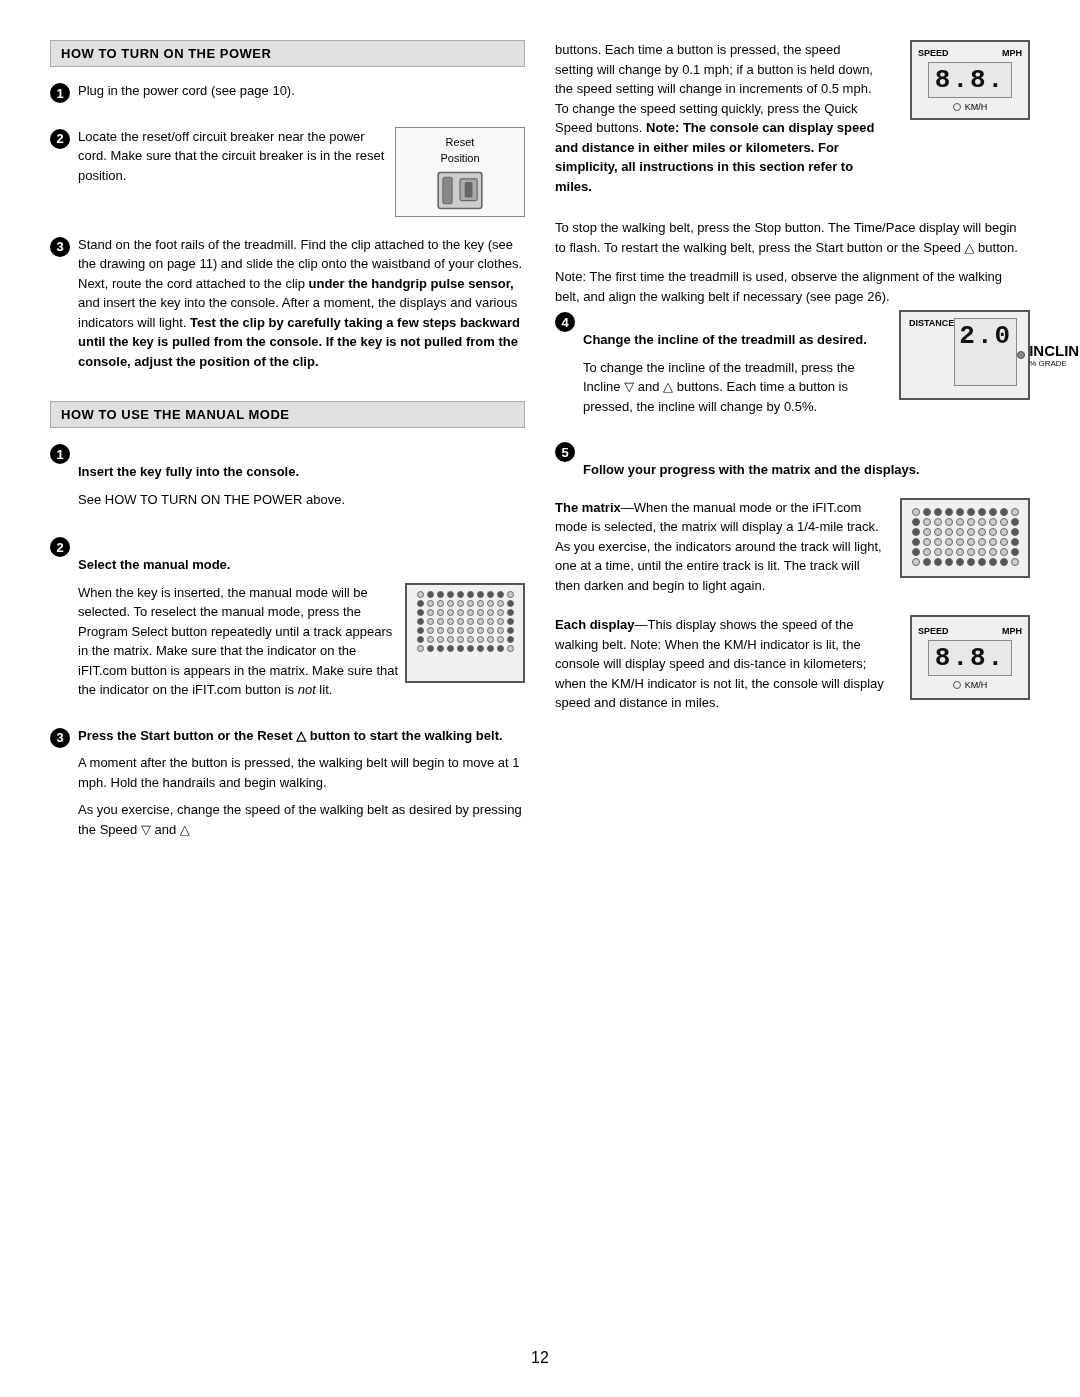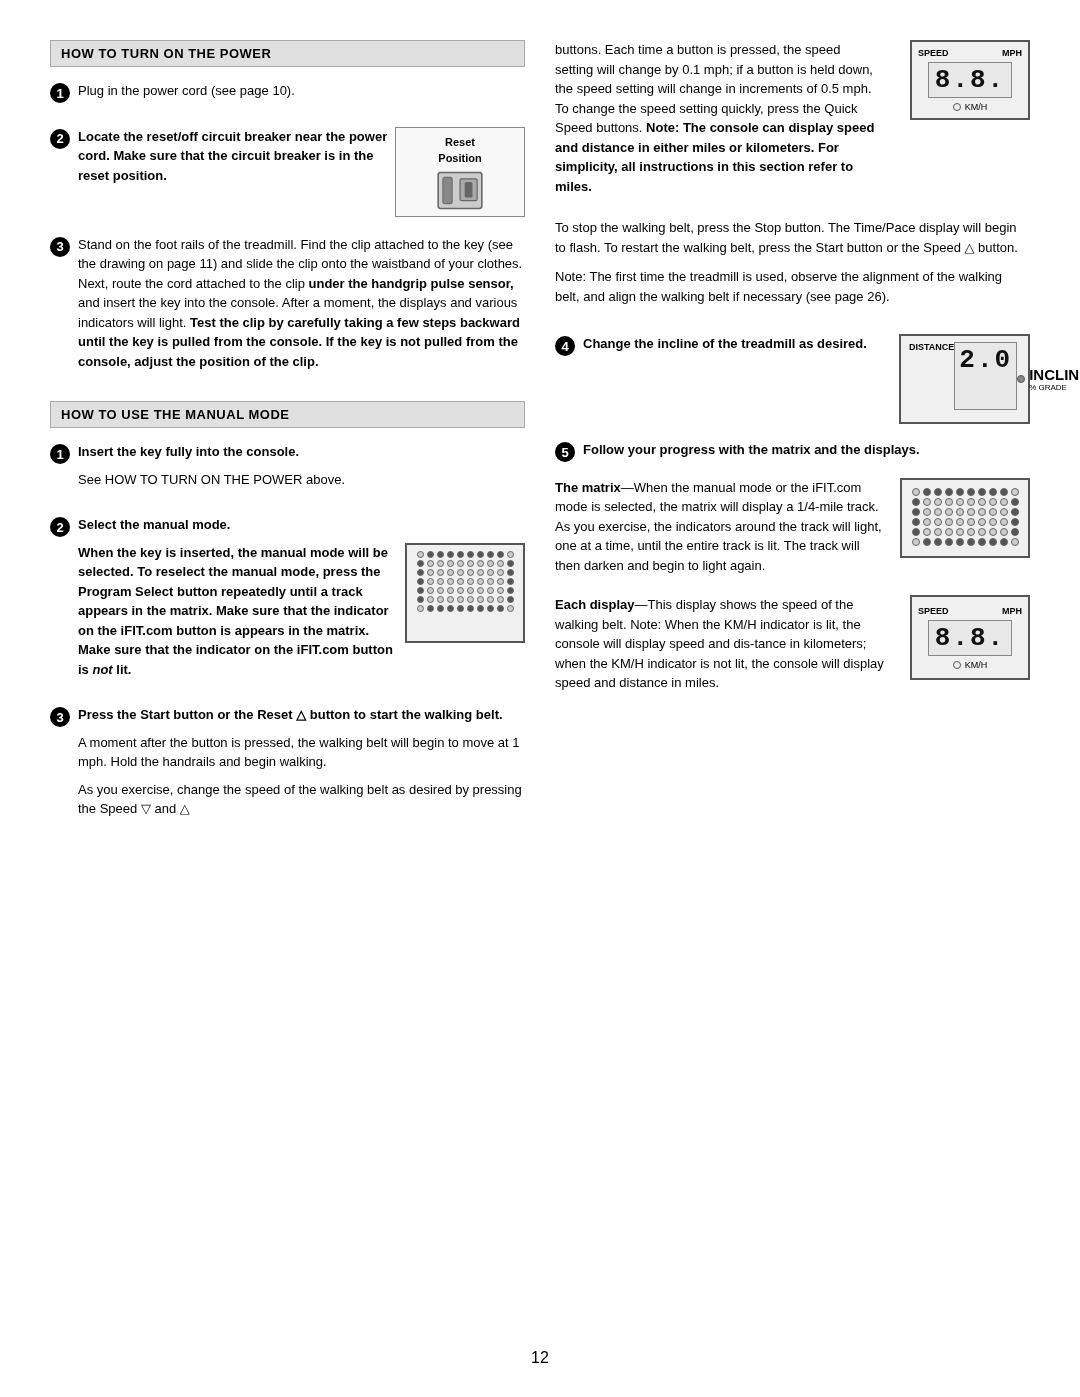--- a/index.html
+++ b/index.html
@@ -55,21 +55,20 @@
       margin-top: 2px;
     }
     .step-content {
       flex: 1;
       line-height: 1.5;
     }
     .step-content p { margin-bottom: 8px; }
     .step-inline {
       display: flex;
       align-items: flex-start;
-      font-weight: bold;
     }
     .step-text { flex: 1; }
 
     
     .reset-diagram {
       border: 1px solid #888;
       width: 130px;
       height: 90px;
       flex-shrink: 0;
       display: flex;
@@ -112,21 +111,21 @@
       height: 100px;
     }
     .matrix-sm .matrix-row {
       margin-bottom: 2px;
     }
     .matrix-sm .matrix-dot {
       width: 7px;
       height: 7px;
     }
 
-    .bold { font-weight: bold; }
+    .bold { font-weight: bold; margin-top: 20px; }
 
     p { line-height: 1.5; margin-bottom: 8px; }
 
     .page-number {
       text-align: center;
       font-size: 16px;
       position: absolute;
       bottom: 30px;
       left: 0; right: 0;
     }
@@ -368,27 +367,28 @@
           <div style="font-size:9px; margin-top:4px; display:flex; align-items:center; gap:4px;">
             <span style="width:8px;height:8px;border-radius:50%;border:1px solid #555;display:inline-block;"></span>
             <span>KM/H</span>
           </div>
         </div>
       </div>
     </div>
 
     <p style="margin-bottom:10px; line-height:1.5;">To stop the walking belt, press the Stop button. The Time/Pace display will begin to flash. To restart the walking belt, press the Start button or the Speed △ button.</p>
 
-    <p style="margin-bottom:28px; line-height:1.5;">Note: The first time the treadmill is used, observe the alignment of the walking belt, and align the walking belt if necessary (see page 26).</p>
+    <p style="margin-bottom:4px; line-height:1.5;">Note: The first time the treadmill is used, observe the alignment of the walking belt, and align the walking belt if necessary (see page 26).</p>
 
     <div class="step4-row">
       <div class="step-number">4</div>
       <div class="step4-content">
         <div class="step4-text">
           <p class="bold">Change the incline of the treadmill as desired.</p>
+          <p>To change the incline of the treadmill, press the Incline ▽ and △ buttons. Each time a button is pressed, the incline will change by 0.5%.</p>
         </div>
 
         <div style="flex-shrink:0;">
           <div style="border:2px solid #555; width:131px; height:90px; background:#f0f0f0; padding:6px 8px; display:flex; flex-direction:row;">
             <div style="font-size:9px; font-weight:bold; margin-bottom:4px;">DISTANCE</div>
             <div style="font-family:'Courier New',monospace; font-size:26px; font-weight:bold; letter-spacing:2px; color:#111; border:1px solid #888; padding:2px 4px; background:#e8e8e8; margin-bottom:6px; text-align:center;">2.0</div>
             <div style="display:flex; align-items:center; gap:4px;">
               <div style="width:8px;height:8px;border-radius:50%;border:1px solid #555;background:#888;"></div>
               <div>
                 <div style="font-size:15px; font-weight:bold;">INCLINE</div>

